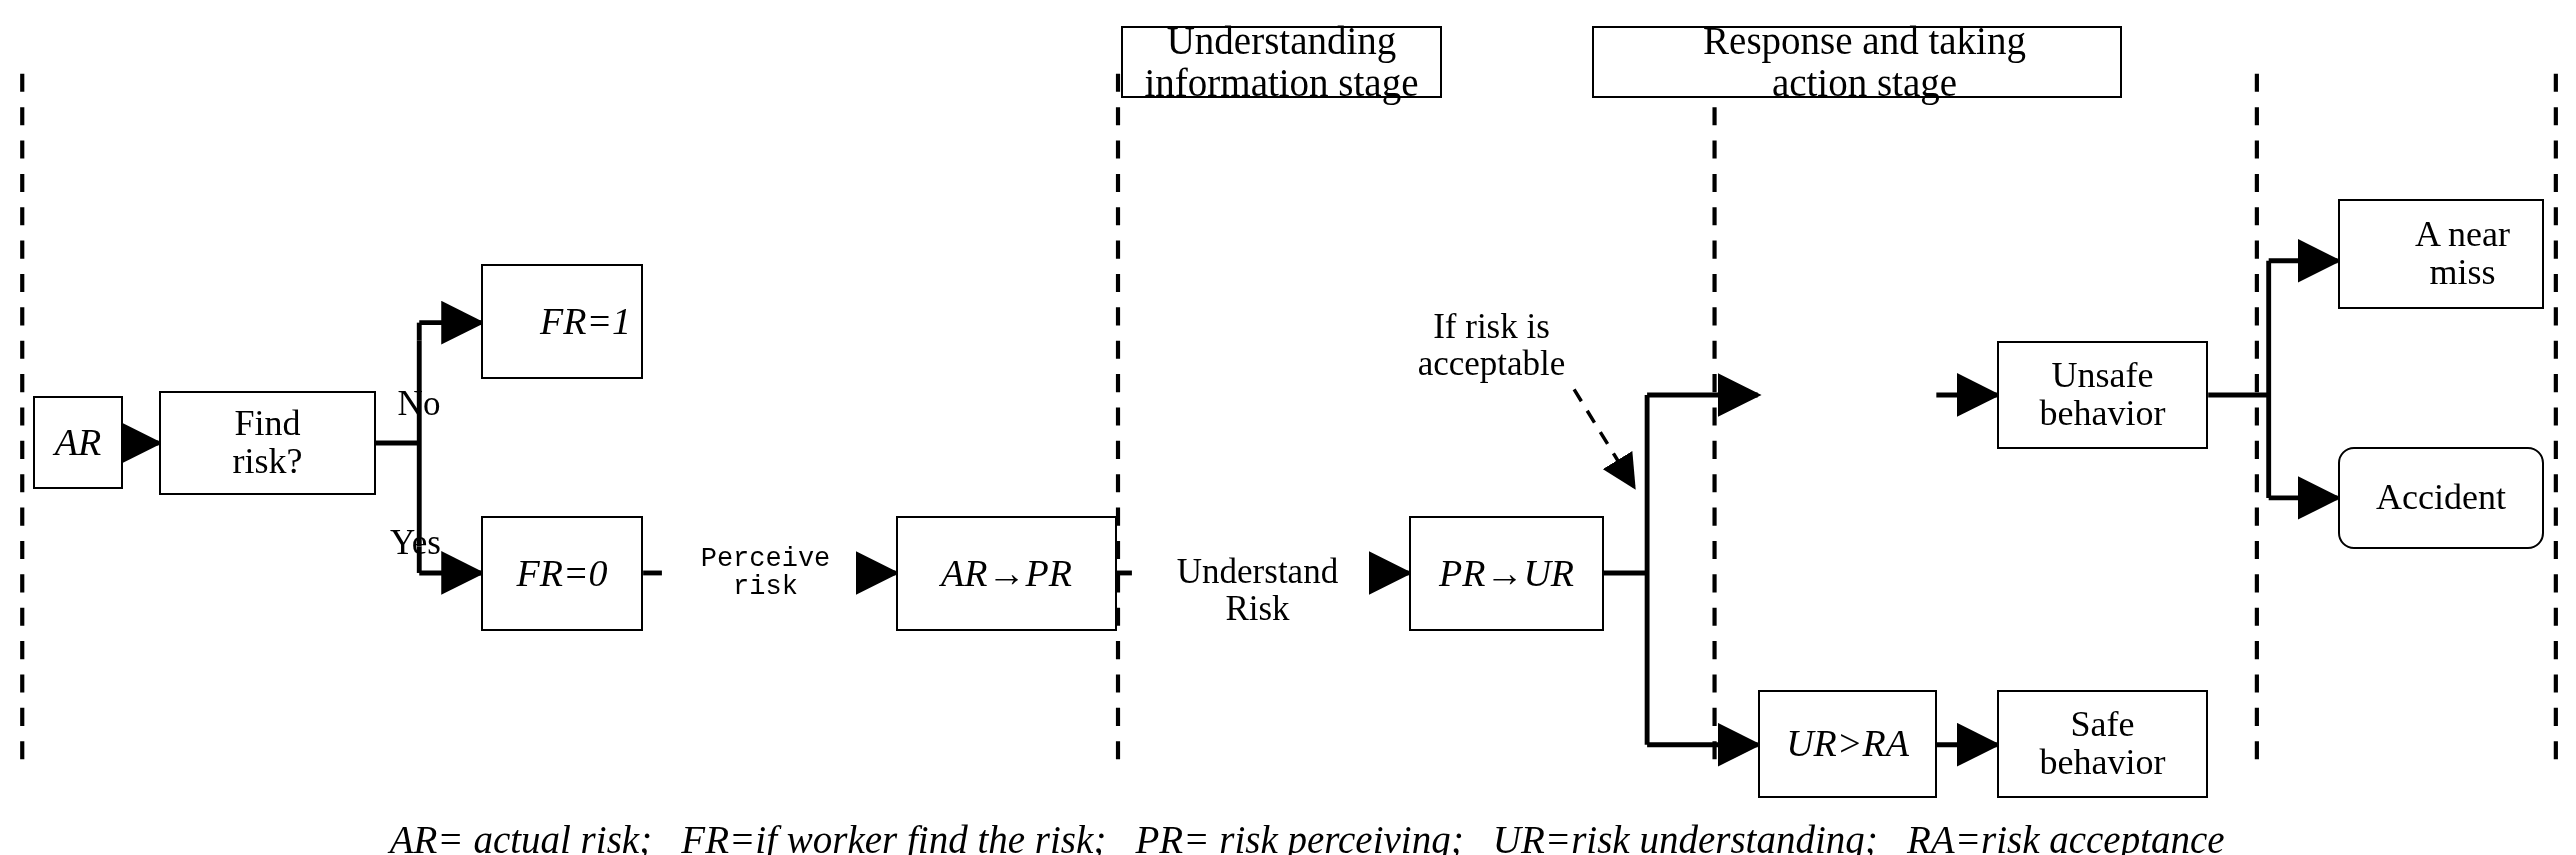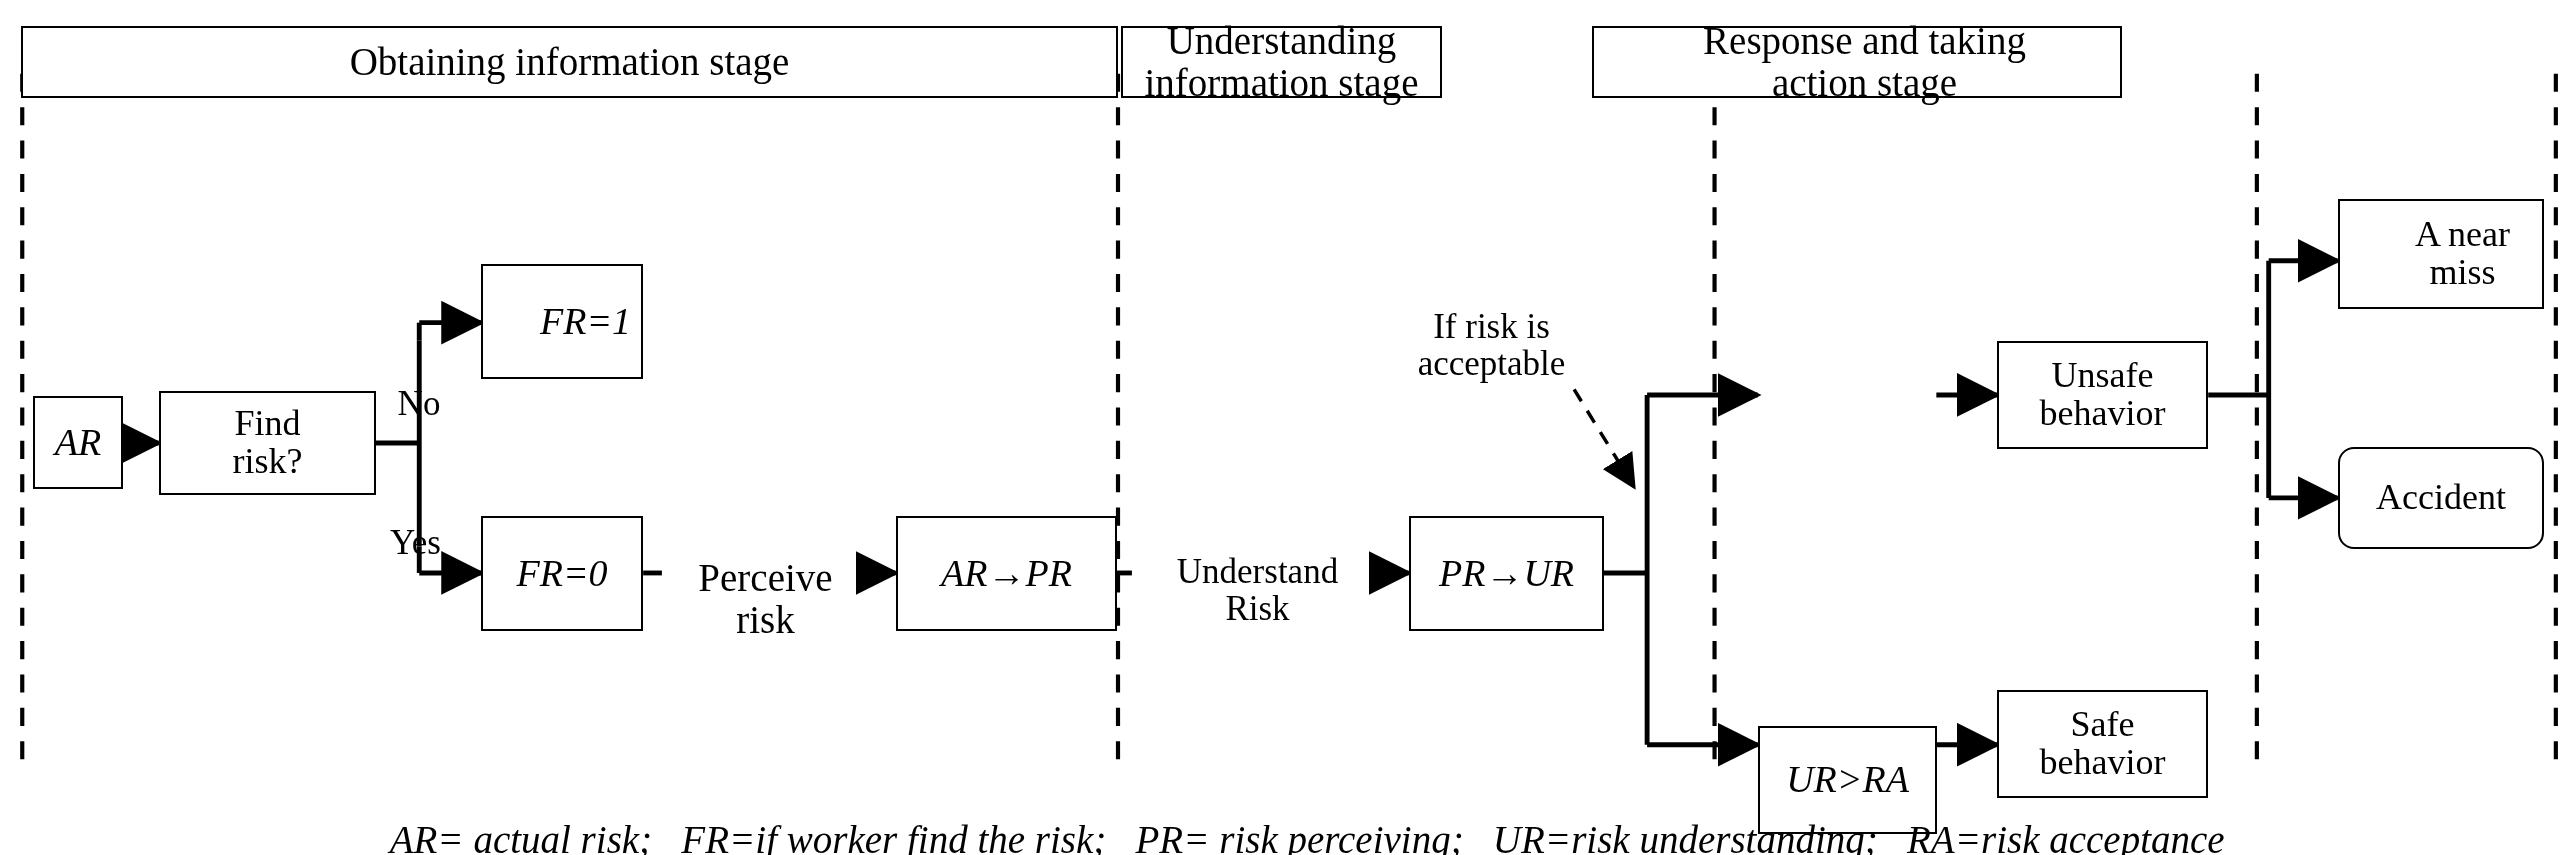--- a/index.html
+++ b/index.html
@@ -35,21 +35,21 @@
     position:absolute;
     color:#000;
     background:transparent;
     text-align:center;
     font-family:"Liberation Serif", serif;
     font-size:35px;
     line-height:1.06;
     white-space:pre-line;
     pointer-events:none;
   }
-  .edge-label.mono{font-family:Liberation Serif, serif;font-size:39px;}
+  .edge-label.mono{font-family:Liberation Mono, monospace;font-size:27px;}
   .legend{
     position:absolute;
     left:0;top:772px;width:2576px;
     text-align:center;
     font-family:"Liberation Serif", serif;
     font-style:italic;
     font-size:39px;
     color:#000;
     white-space:pre;
   }
@@ -119,23 +119,20 @@
       <line x1="3263" y1="375" x2="3263" y2="716"></line>
       <line x1="3263" y1="375" x2="3362" y2="375" marker-end="url(#arw)"></line>
       <line x1="3263" y1="716" x2="3362" y2="716" marker-end="url(#arw)"></line>
     </g>
 
     <g stroke="#000" stroke-width="5" fill="none" stroke-dasharray="20 16">
       <line x1="2264" y1="560" x2="2350" y2="700" marker-end="url(#arwS)"></line>
     </g>
   </svg>
 
-  <div class="stage-hdr" style="left:21px;top:26.4px;width:1097px;height:72px;">
-    <span>Obtaining information stage</span>
-  </div>
   <div class="stage-hdr" style="left:1121px;top:26.4px;width:321px;height:72px;">
     <span style="white-space:pre-line">Understanding
 information stage</span>
   </div>
   <div class="stage-hdr" style="left:1592px;top:26.4px;width:530px;height:72px;padding-left:15px;">
     <span style="white-space:pre-line">Response and taking
 action stage</span>
   </div>
 
   <div class="node ital" style="left:33px;top:396px;width:90px;height:93px;">
@@ -157,21 +154,21 @@
 
   <div class="node ital" style="left:896px;top:516px;width:221px;height:115px;">
     <span>AR→PR</span>
   </div>
 
   <div class="node ital" style="left:1409px;top:516px;width:195px;height:115px;">
     <span>PR→UR</span>
   </div>
 
 
-  <div class="node ital" style="left:1758px;top:726px;width:179px;height:108px;">
+  <div class="node ital" style="left:1758px;top:690px;width:179px;height:108px;">
     <span>UR&gt;RA</span>
   </div>
 
   <div class="node" style="left:1997px;top:341px;width:211px;height:108px;">
     <span style="white-space:pre-line">Unsafe
 behavior</span>
   </div>
 
   <div class="node" style="left:1997px;top:690px;width:211px;height:108px;">
     <span style="white-space:pre-line">Safe

